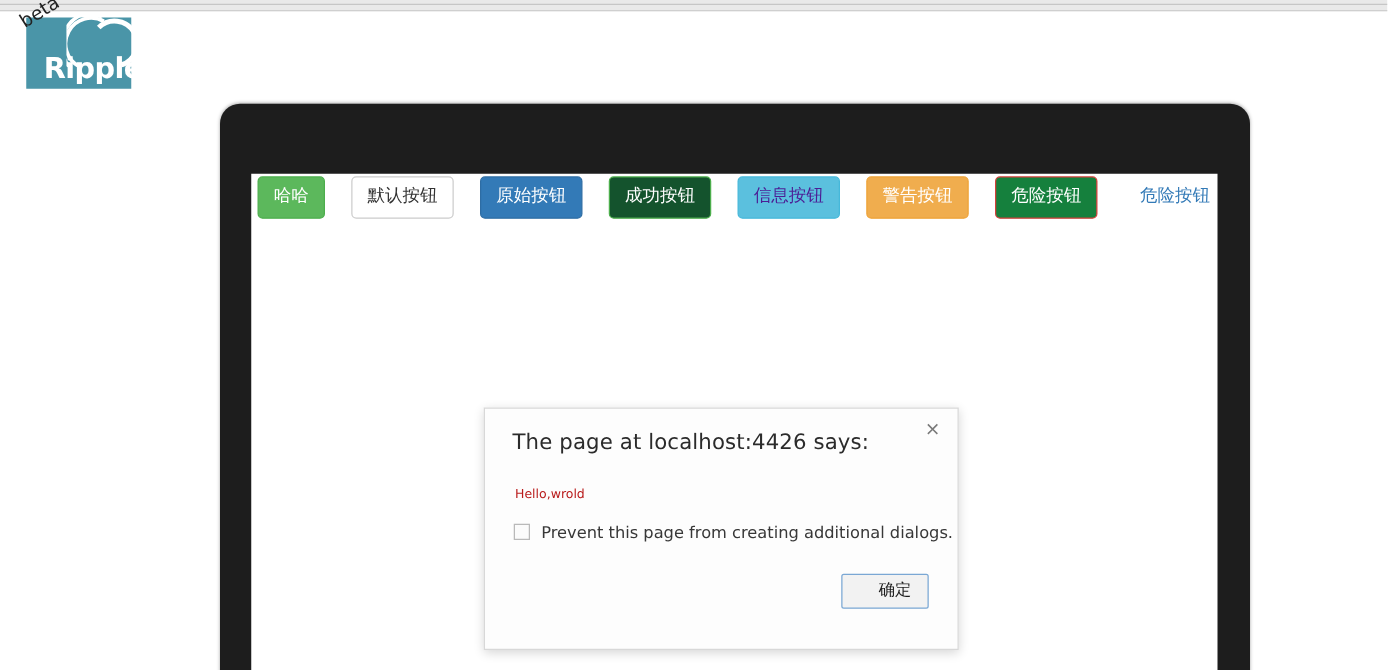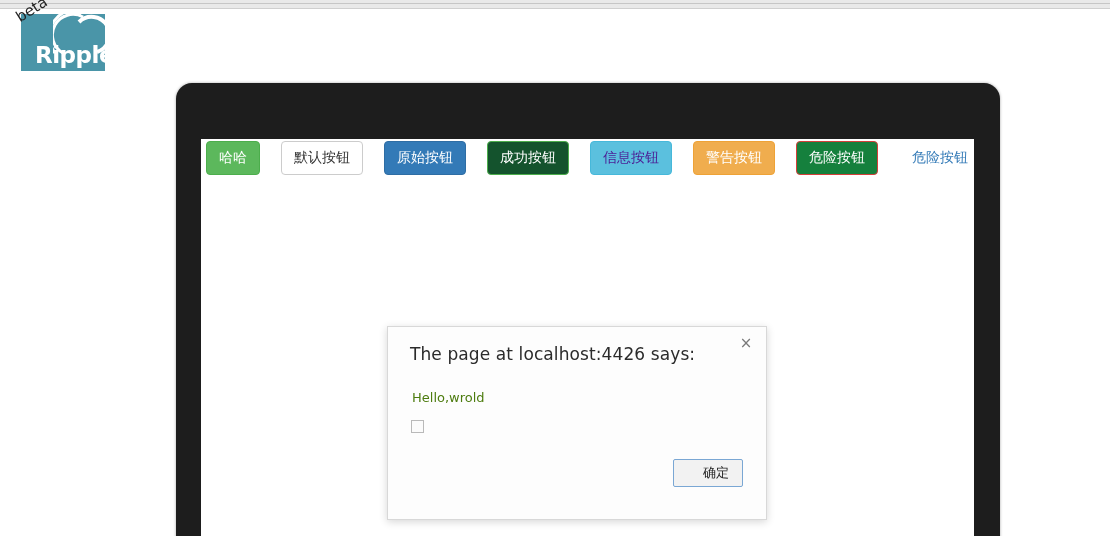--- a/index.html
+++ b/index.html
@@ -160,22 +160,22 @@
     line-height: 20px;
     text-align: center;
     font-size: 15px;
     color: #7a7a7a;
     cursor: pointer;
   }
   #dialog-message {
     position: absolute;
     left: 24px;
     top: 63px;
-    font-size: 13px;
-    color: #4d7c0f;
+    font-size: 10px;
+    color: #b91c1c;
   }
   #dialog-checkbox-row {
     position: absolute;
     left: 23px;
     top: 90px;
     height: 20px;
     line-height: 20px;
     font-size: 13px;
     color: #383838;
   }
@@ -238,19 +238,19 @@
 
     <div id="button-bar">
       <span class="btn btn-haha">哈哈</span><span class="btn btn-default">默认按钮</span><span class="btn btn-primary">原始按钮</span><span class="btn btn-success">成功按钮</span><span class="btn btn-info">信息按钮</span><span class="btn btn-warning">警告按钮</span><span class="btn btn-danger">危险按钮</span><span class="btn btn-link">危险按钮</span><span class="btn btn-link">详细</span>
     </div>
 
     <div id="alert-dialog">
       <div id="dialog-title">The page at localhost:4426 says:</div>
       <div id="dialog-close">×</div>
       <div id="dialog-message">Hello,wrold</div>
       <div id="dialog-checkbox-row">
-        <span id="dialog-checkbox"></span>
+        <span id="dialog-checkbox"></span><span id="dialog-checkbox-label">Prevent this page from creating additional dialogs.</span>
       </div>
       <div id="dialog-ok-button">确定</div>
     </div>
 
   </div>
 </div>
 
 </body></html>

